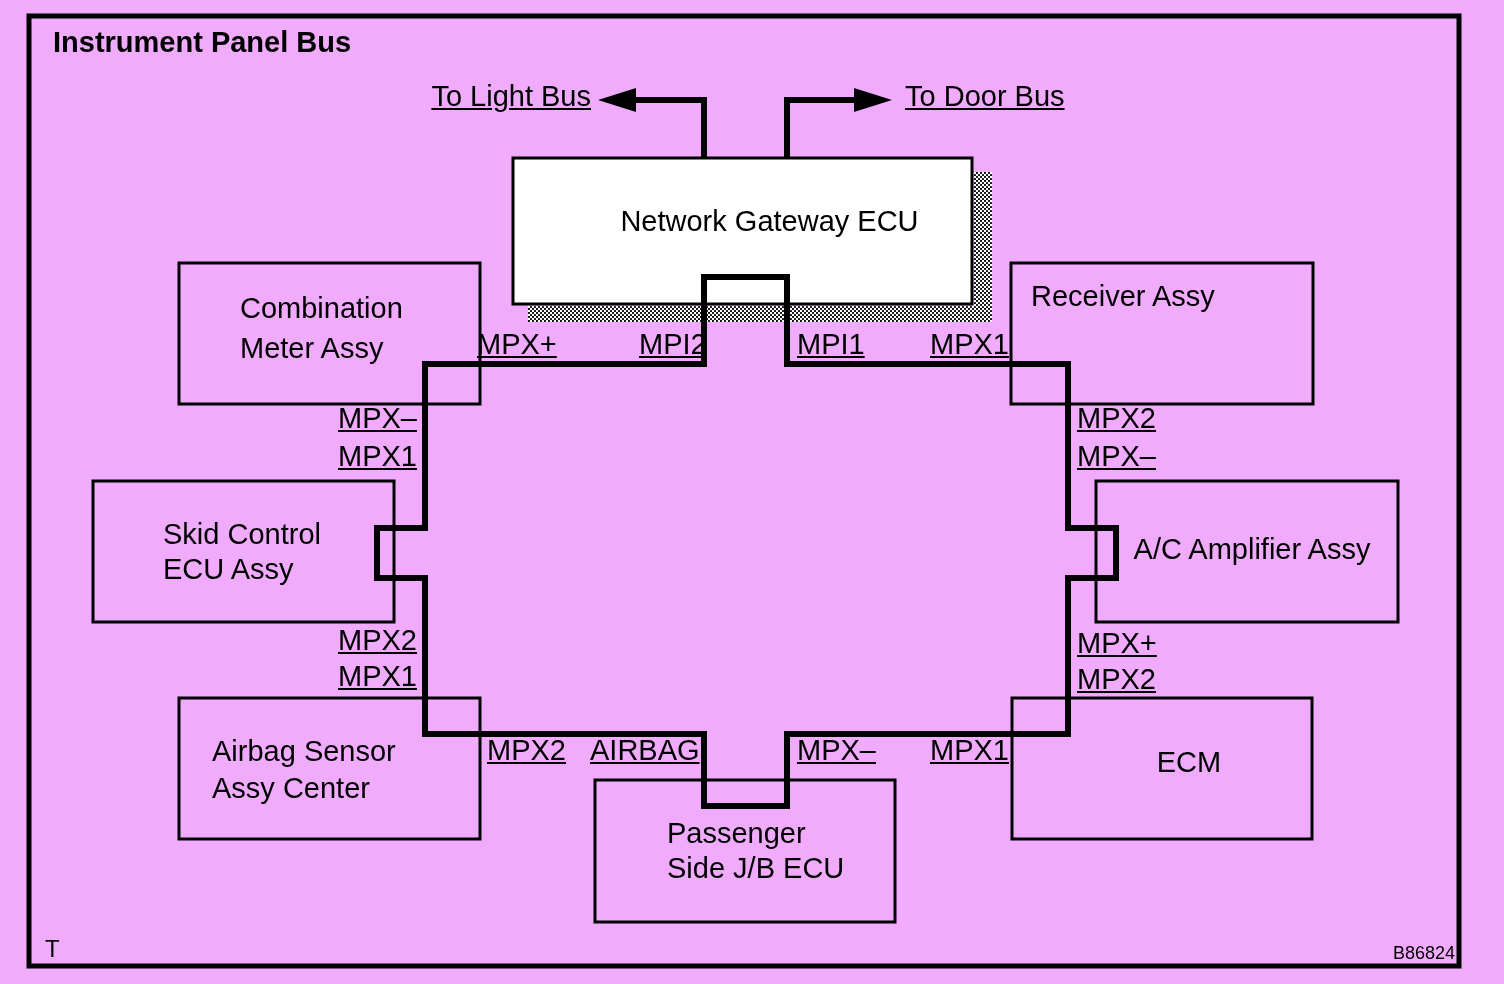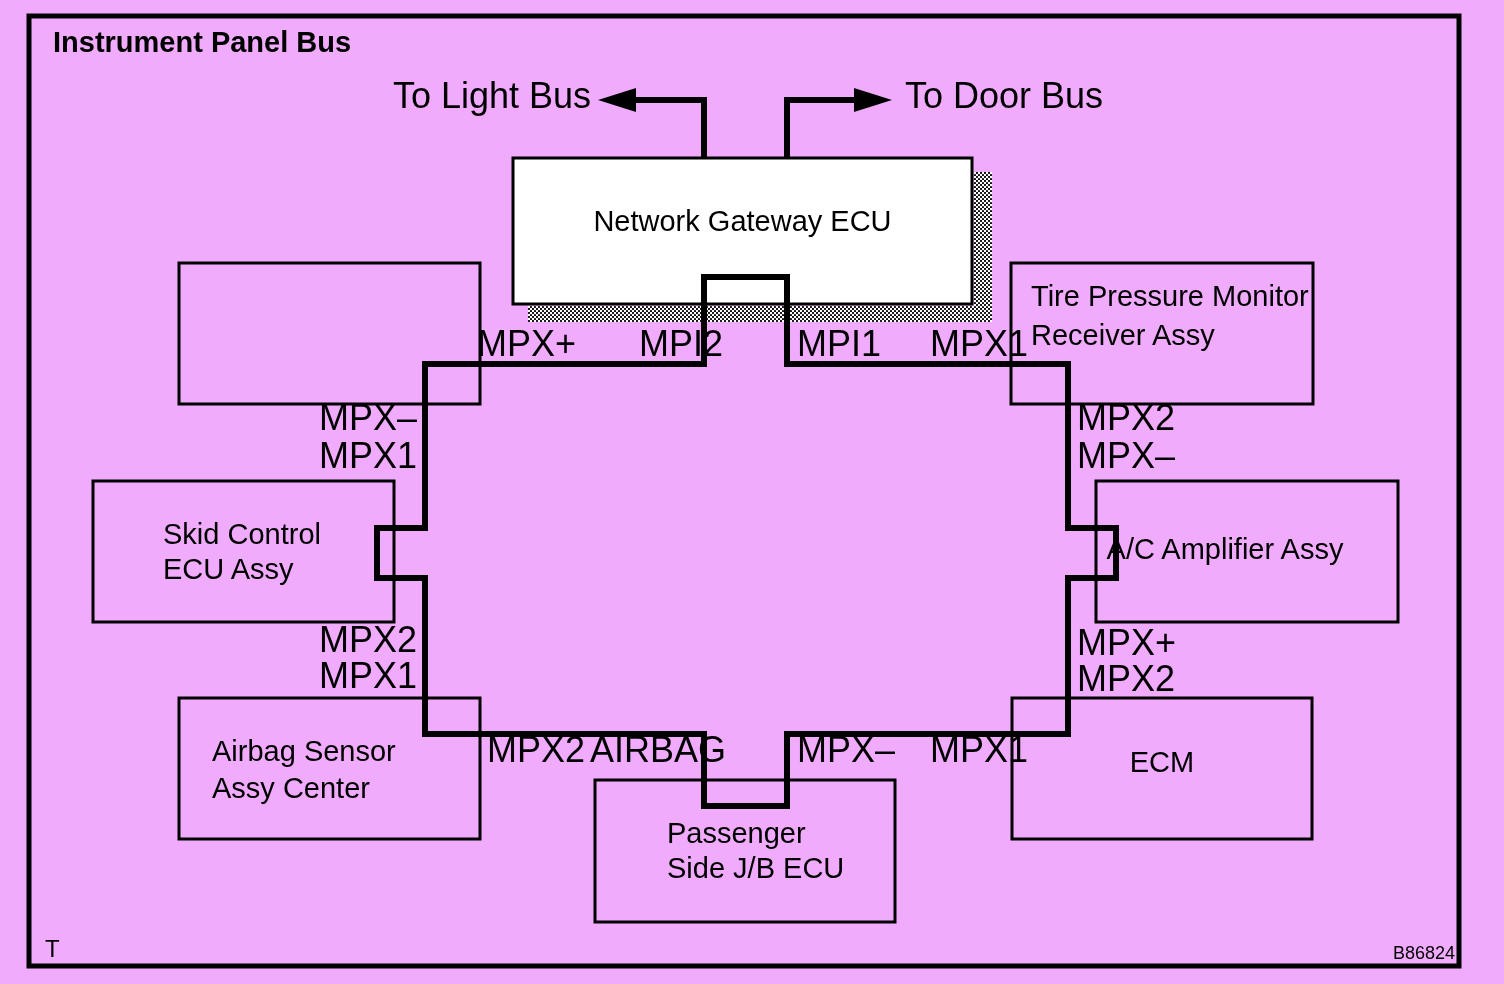--- a/index.html
+++ b/index.html
@@ -7,36 +7,37 @@
     position:relative;
     width:1504px;height:984px;
     background:#f0abfc;
     font-family:"Liberation Sans", sans-serif;
     color:#000;
     overflow:hidden;
   }
   .page svg{position:absolute;left:0;top:0;}
   .lbl{
     position:absolute;
-    font-size:36px;
+    font-size:29px;
     line-height:30px;
     white-space:nowrap;
+    text-decoration:underline;
   }
   .title{
     position:absolute;
     font-size:29px;
     font-weight:bold;
     white-space:nowrap;
   }
   .box-label{
     position:absolute;
     font-size:29px;
     white-space:nowrap;
   }
-  .box-label.center{text-align:center;}
+  .box-label.center{text-align:center;padding-left:27px;}
   .two-line div{white-space:nowrap;}
   .corner-mark{position:absolute;font-size:24px;}
   .fig-code{position:absolute;font-size:18px;}
 </style>
 </head>
 <body>
 
 <div class="page">
 
   <svg width="1504" height="984" viewBox="0 0 1504 984">
@@ -79,23 +80,26 @@
     <polygon points="892,100 854,88 854,112" fill="#000"></polygon>
   </svg>
 
   <div class="title" style="left:53px;top:26px;">Instrument Panel Bus</div>
 
   <div class="lbl" style="right:913px;top:81px;">To Light Bus</div>
   <div class="lbl" style="left:905px;top:81px;">To Door Bus</div>
 
   <div class="box-label center" style="left:513px;top:205px;width:459px;">Network Gateway ECU</div>
 
+  <div class="box-label two-line" style="left:240px;top:288px;line-height:40px;">
+    <div>Combination</div>
+    <div>Meter Assy</div>
+  </div>
 
   <div class="box-label two-line" style="left:1031px;top:277px;line-height:39px;">
-    <div>Tire Pressure Monitor</div>
     <div>Receiver Assy</div>
   </div>
 
   <div class="box-label two-line" style="left:163px;top:517px;line-height:35px;">
     <div>Skid Control</div>
     <div>ECU Assy</div>
   </div>
 
   <div class="box-label center" style="left:1096px;top:533px;width:258px;">A/C Amplifier Assy</div>
 

